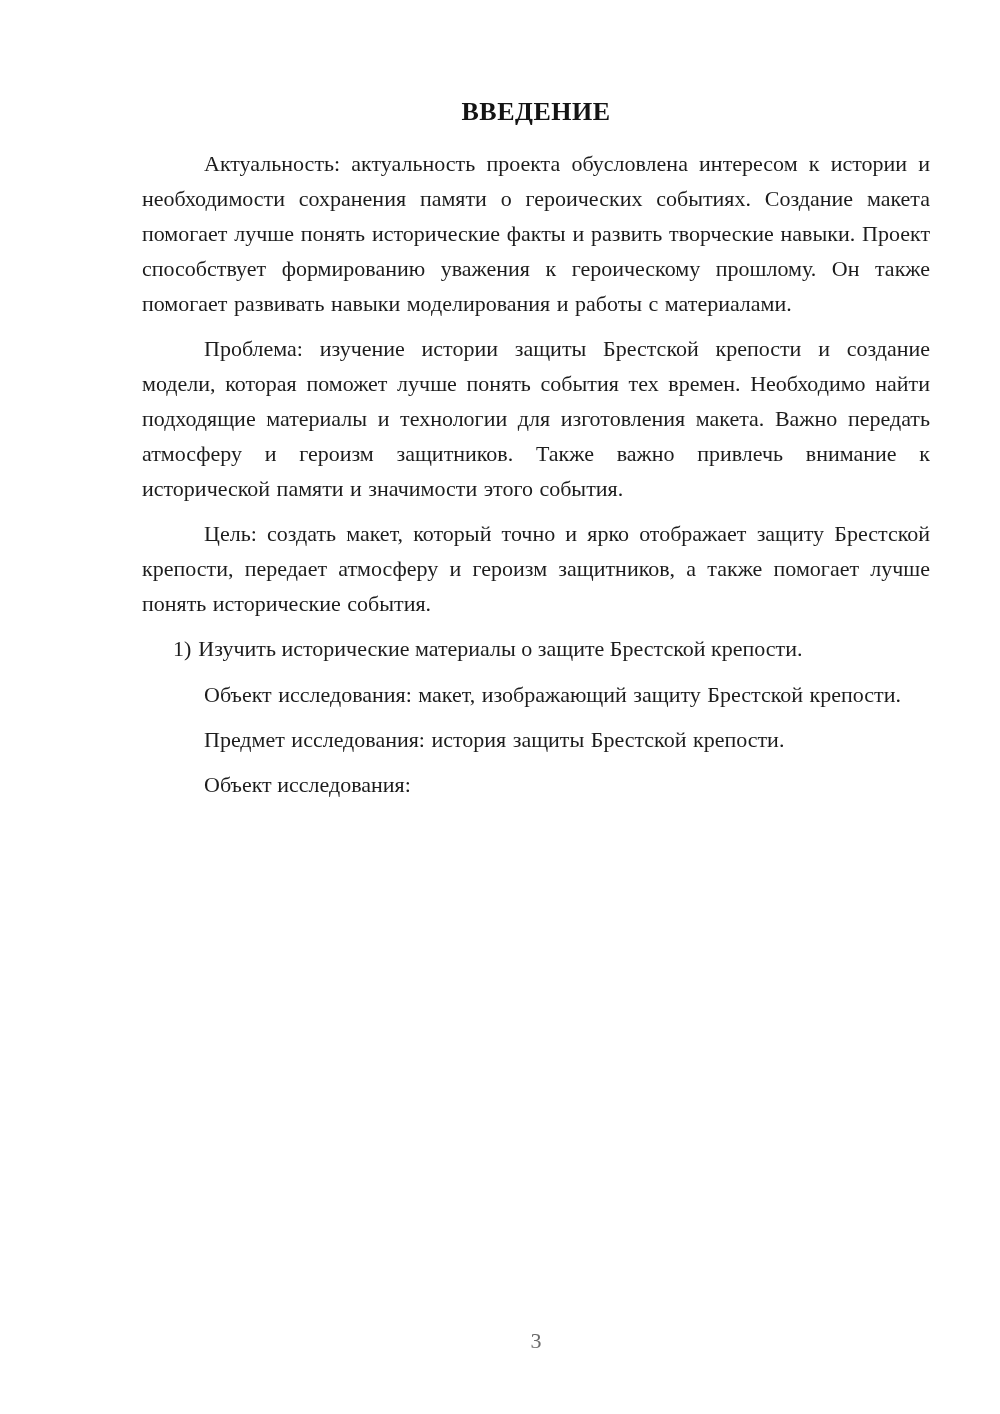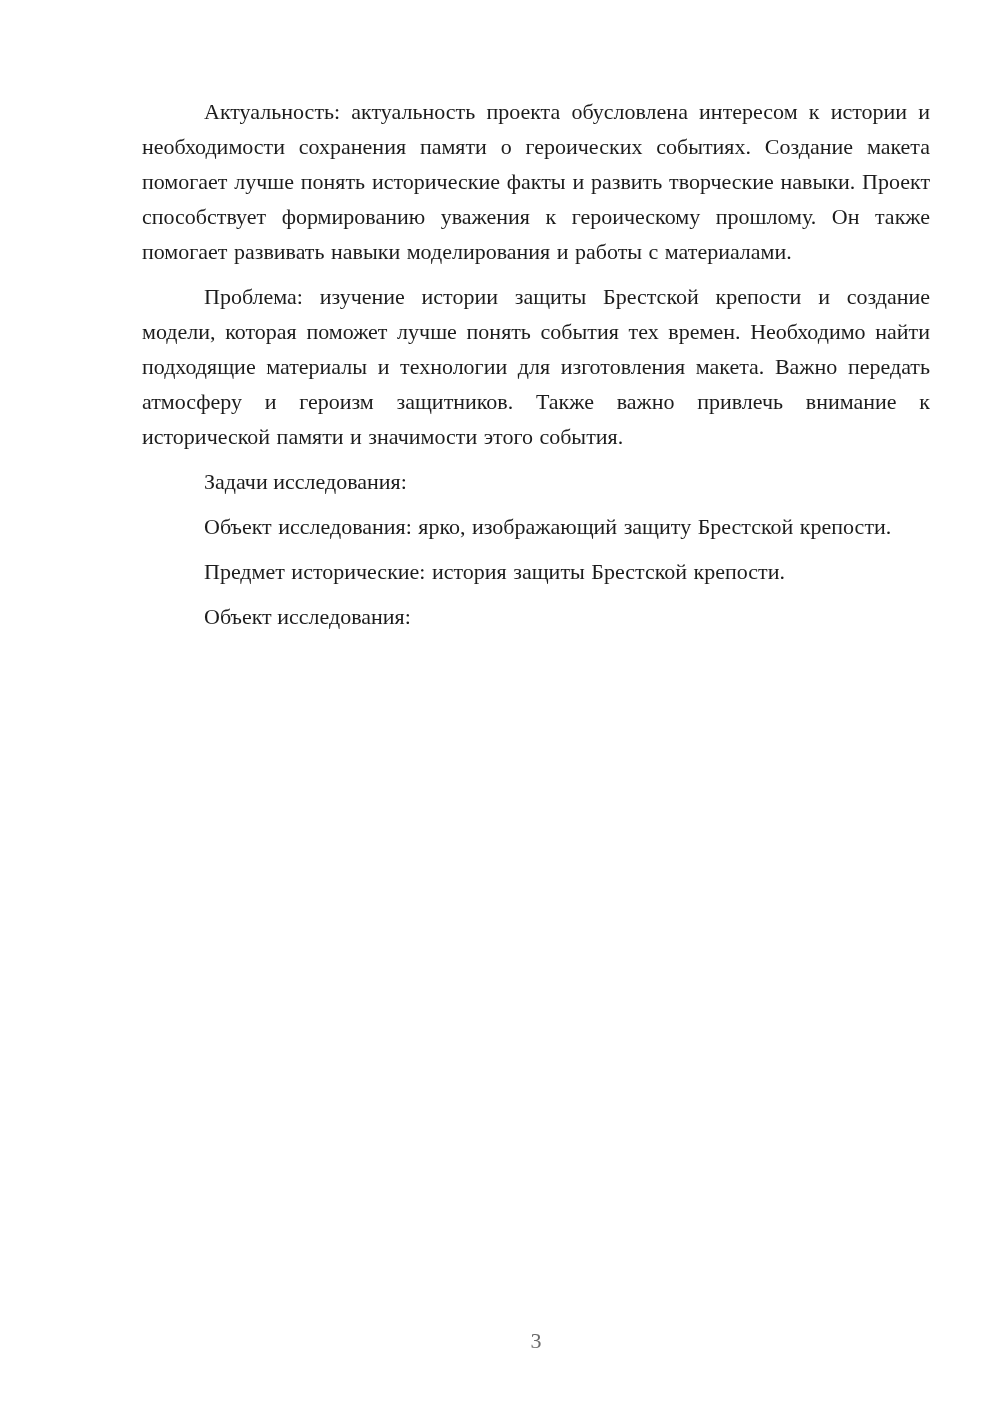--- a/index.html
+++ b/index.html
@@ -60,33 +60,37 @@
     font-size: 22px;
     line-height: 30px;
     color: #6b6b6b;
   }
 </style>
 </head>
 <body>
 
 <div class="page">
 
+  <h1 class="doc-title">ВВЕДЕНИЕ</h1>
 
   <p class="para">Актуальность: актуальность проекта обусловлена интересом к истории и необходимости сохранения памяти о героических событиях. Создание макета помогает лучше понять исторические факты и развить творческие навыки. Проект способствует формированию уважения к героическому прошлому. Он также помогает развивать навыки моделирования и работы с материалами.</p>
 
   <p class="para">Проблема: изучение истории защиты Брестской крепости и создание модели, которая поможет лучше понять события тех времен. Необходимо найти подходящие материалы и технологии для изготовления макета. Важно передать атмосферу и героизм защитников. Также важно привлечь внимание к исторической памяти и значимости этого события.</p>
 
+  <p class="para">Цель: создать макет, который точно и ярко отображает защиту Брестской крепости, передает атмосферу и героизм защитников, а также помогает лучше понять исторические события.</p>
 
-  <p class="section-label">Задачи исследования:</p>
 
   <div class="tasks">
+    <div class="task">
+      <span class="num">1)</span><span>Изучить исторические материалы о защите Брестской крепости.</span>
+    </div>
   </div>
 
-  <p class="para">Объект исследования: ярко, изображающий защиту Брестской крепости.</p>
+  <p class="para">Объект исследования: макет, изображающий защиту Брестской крепости.</p>
 
-  <p class="para">Предмет исторические: история защиты Брестской крепости.</p>
+  <p class="para">Предмет исследования: история защиты Брестской крепости.</p>
 
 
   <p class="section-label">Объект исследования:</p>
 
   <div class="page-number">3</div>
 
 </div>
 
 </body></html>

